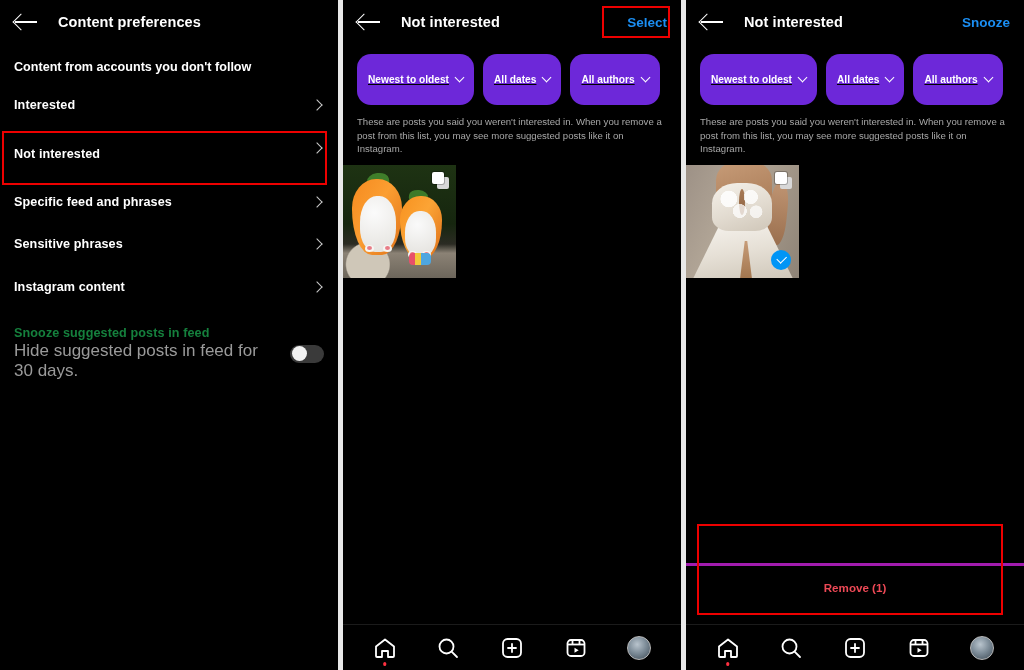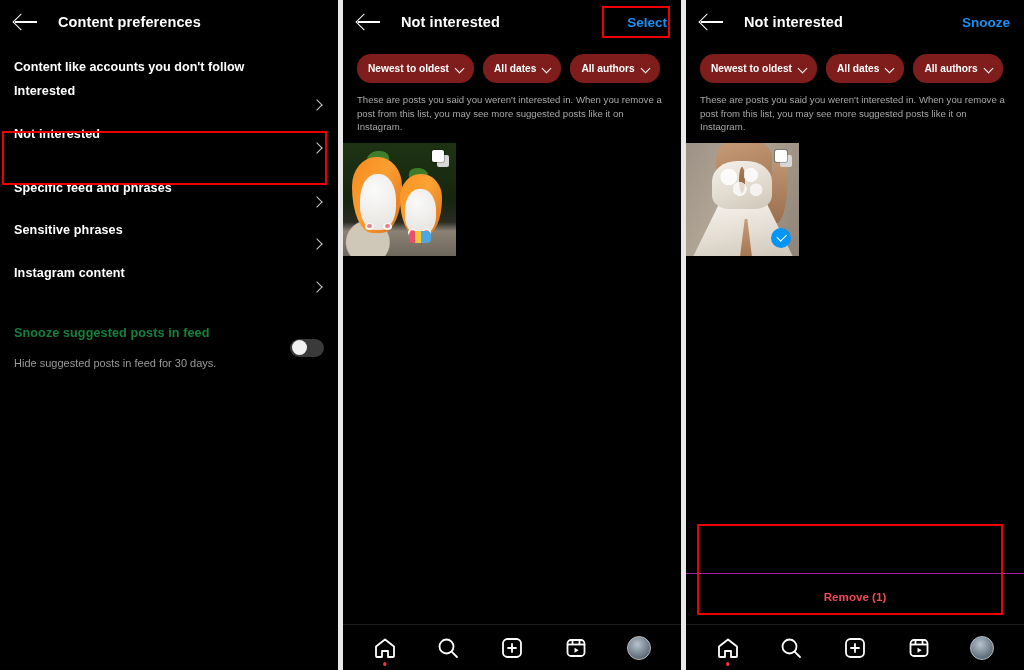--- a/index.html
+++ b/index.html
@@ -7,20 +7,21 @@
     width: 1024px; height: 670px;
     background: #ffffff;
     font-family: "Liberation Sans", sans-serif;
     overflow: hidden;
   }
   #stage {
     position: relative;
     width: 1024px; height: 586px;
     display: flex;
     background: #d8d8d8;
+    text-decoration: underline;
   }
 
   .panel {
     position: relative;
     height: 670px;
     background: #000000;
     overflow: hidden;
     flex: 0 0 auto;
   }
   #panel1 { width: 338px; }
@@ -85,20 +86,21 @@
     font-weight: bold;
     padding: 0 14px;
     margin-top: 16px;
     margin-bottom: 4px;
   }
   .pref-list { margin-top: 10px; }
   .pref-row {
     position: relative;
     height: 42.5px;
     display: flex;
+    align-items: center;
     padding: 0 14px;
     cursor: pointer;
   }
   .pref-label {
     color: #ffffff;
     font-size: 12.6px;
     font-weight: bold;
     letter-spacing: .1px;
   }
   .chev {
@@ -119,22 +121,22 @@
   }
   .snooze-texts { max-width: 250px; }
   .snooze-title {
     color: #15803d;
     font-size: 12.6px;
     font-weight: bold;
     letter-spacing: .1px;
   }
   .snooze-sub {
     color: #9a9a9a;
-    font-size: 11px;
-    margin-top: 17px;
+    font-size: 17px;
+    margin-top: 1px;
   }
   .toggle {
     width: 34px; height: 18px;
     border-radius: 10px;
     background: #3a3a3a;
     position: relative;
     flex: 0 0 auto;
     cursor: pointer;
   }
   .toggle::after {
@@ -147,25 +149,25 @@
   }
 
   
   .chips {
     display: flex;
     gap: 9px;
     padding: 10px 14px 0 14px;
   }
   .chip {
     display: flex;
-    align-items: flex-end;
+    align-items: center;
     gap: 7px;
-    background: #7f1d1d;
+    background: #6d28d9;
     border-radius: 14px;
-    padding: 9px 11px;
+    padding: 20px 11px;
     cursor: pointer;
   }
   .chip-label {
     color: #ffffff;
     font-size: 10.2px;
     font-weight: bold;
     white-space: nowrap;
   }
   .chev-dn {
     width: 7px; height: 7px;
@@ -330,22 +332,22 @@
     position: absolute; left: 54px; top: 76px;
     width: 12px; height: 38px;
     background: linear-gradient(180deg,#c79c78,#a2764f);
     clip-path: polygon(40% 0%, 60% 0%, 100% 100%, 0% 100%);
   }
 
   
   .remove-bar {
     position: absolute;
     left: 0; right: 0;
-    bottom: 52px;
-    border-top: 1px solid #a21caf;
+    bottom: 62px;
+    border-top: 3px solid #a21caf;
     height: 45px;
     display: flex;
     align-items: center;
     justify-content: center;
     cursor: pointer;
   }
   .remove-label {
     color: #ed4956;
     font-size: 11.6px;
     font-weight: bold;
@@ -400,21 +402,21 @@
 
 <div id="stage">
 
   <div class="panel" id="panel1">
 
     <div class="hdr">
       <div class="back-arrow"></div>
       <div class="hdr-title">Content preferences</div>
     </div>
 
-    <div class="section-label">Content like accounts you don't follow</div>
+    <div class="section-label">Content from accounts you don't follow</div>
 
     <div class="pref-list">
       <div class="pref-row">
         <span class="pref-label">Interested</span>
         <span class="chev"></span>
       </div>
       <div class="pref-row" style="height:54px">
         <span class="pref-label">Not interested</span>
         <span class="chev" style="top:21px"></span>
       </div>

